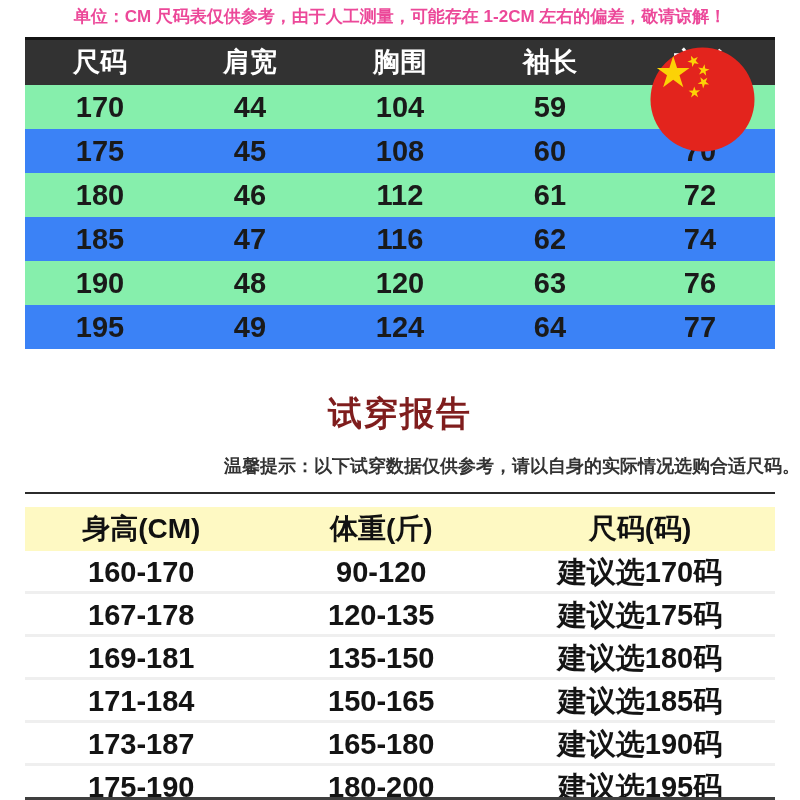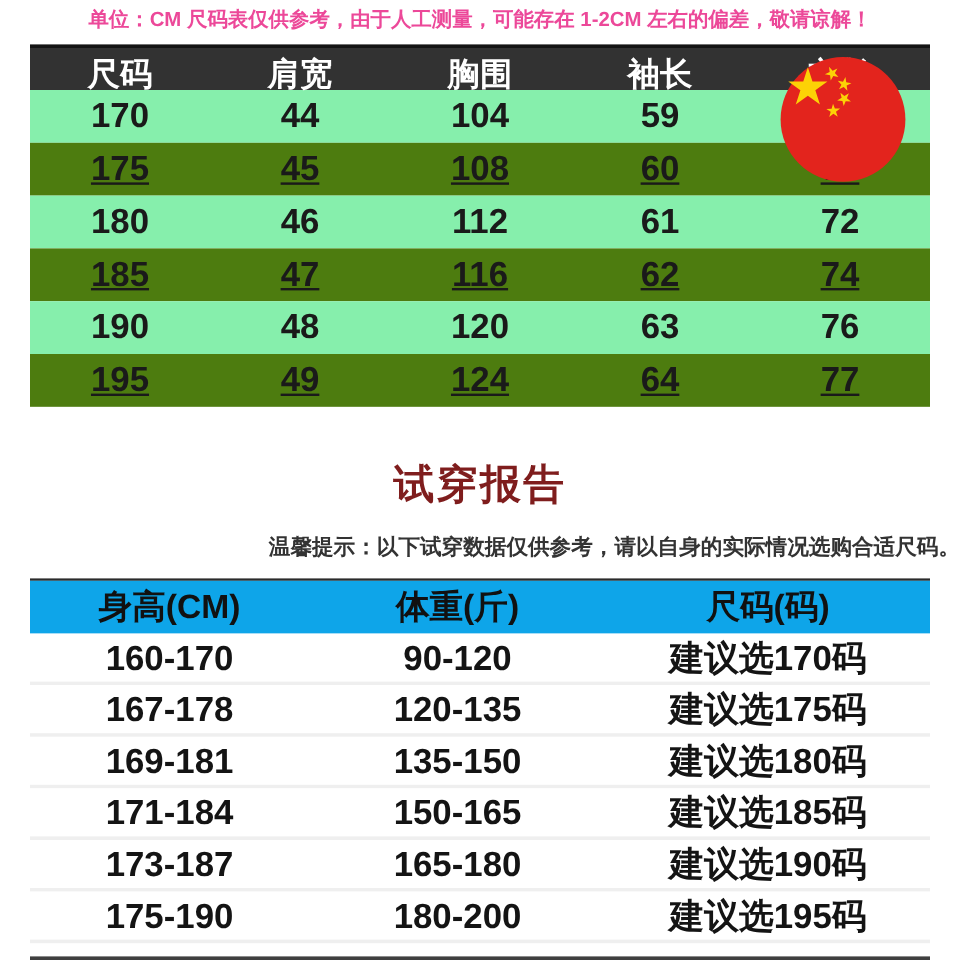--- a/index.html
+++ b/index.html
@@ -23,32 +23,32 @@
   }
 
   
   .table1 {
     margin: 1px 25px 0 25px;
     border-top: 3px solid #141414;
   }
   .t1-header {
     display: flex;
     background: #323232;
-    height: 35px;
+    height: 45px;
   }
   .t1-header .hc {
     flex: 1;
     text-align: center;
     line-height: 45px;
     font-size: 27px;
     font-weight: 700;
     color: #ffffff;
   }
   .t1-row { display: flex; height: 44px; background: #86efac; }
-  .t1-row.alt { background: #4d7c0f; text-decoration: underline; }
+  .t1-row.alt { background: #3b82f6; }
   .t1-row .c {
     flex: 1;
     text-align: center;
     line-height: 44px;
     font-size: 29px;
     font-weight: 600;
     color: #1a1a1a;
   }
 
   
@@ -78,22 +78,23 @@
     white-space: nowrap;
   }
 
   
   .table2 {
     margin: 14px 25px 0 25px;
     border-top: 2px solid #2b2b2b;
   }
   .t2-header {
     display: flex;
-    background: #0ea5e9;
+    background: #fef9c3;
     height: 44px;
+    margin-top: 13px;
   }
   .t2-header .hc {
     text-align: center;
     line-height: 44px;
     font-size: 28px;
     font-weight: 700;
     color: #111111;
   }
   .t2-row {
     display: flex;

